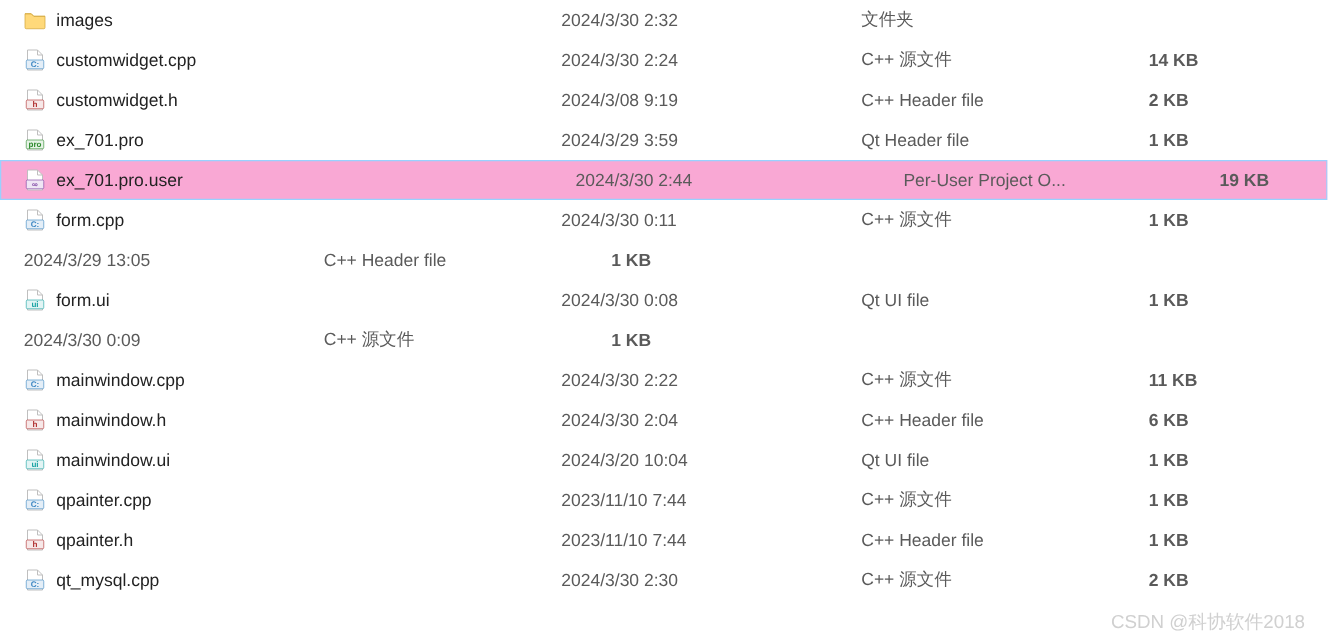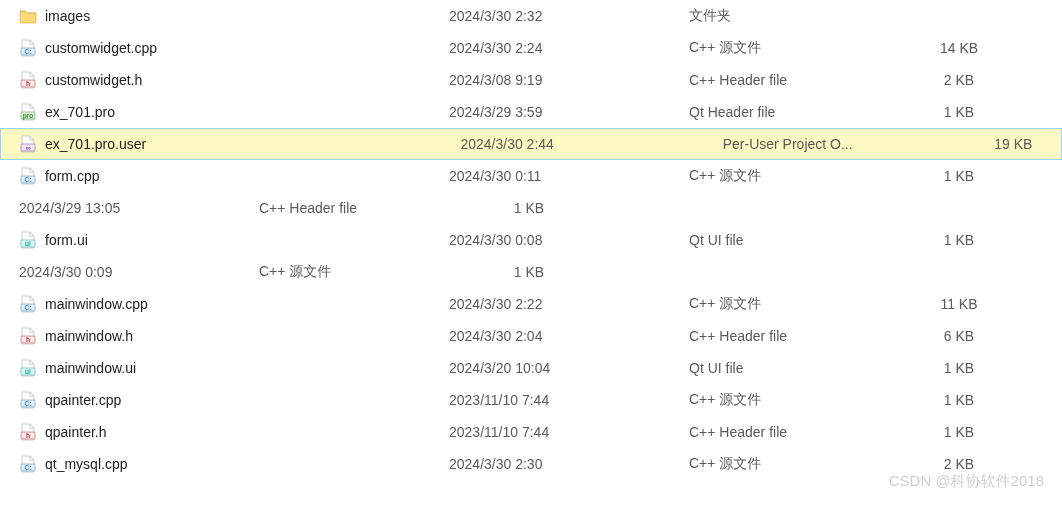--- a/index.html
+++ b/index.html
@@ -16,33 +16,33 @@
   .file-list { width: 100%; }
   .row {
     display: flex;
     align-items: center;
     height: 32px;
     padding-left: 18px;
     cursor: default;
     border: 1px solid transparent;
   }
   .row.selected {
-    background: #fef9c3;
+    background: #f9a8d4;
     border: 1px solid #99d1ff;
     gap: 36px;
   }
   .col-name { width: 430px; display: flex; align-items: center; gap: 8px; }
   .col-date { width: 240px; color: #5a5a5a; }
   .col-type { width: 230px; color: #5a5a5a; }
-  .col-size { width: 90px; text-align: center; color: #5a5a5a; padding-right: 10px; }
+  .col-size { width: 90px; text-align: left; color: #5a5a5a; padding-right: 10px; font-weight: bold; }
   .file-name { color: #222; }
   .icon { width: 18px; height: 18px; display: inline-flex; align-items: center; justify-content: center; flex-shrink: 0; }
   .watermark {
     position: absolute;
-    bottom: 22px;
+    bottom: 6px;
     right: 18px;
     color: #d0d0d0;
     font-size: 15px;
     pointer-events: none;
     user-select: none;
   }
 </style>
 </head>
 <body>
 

